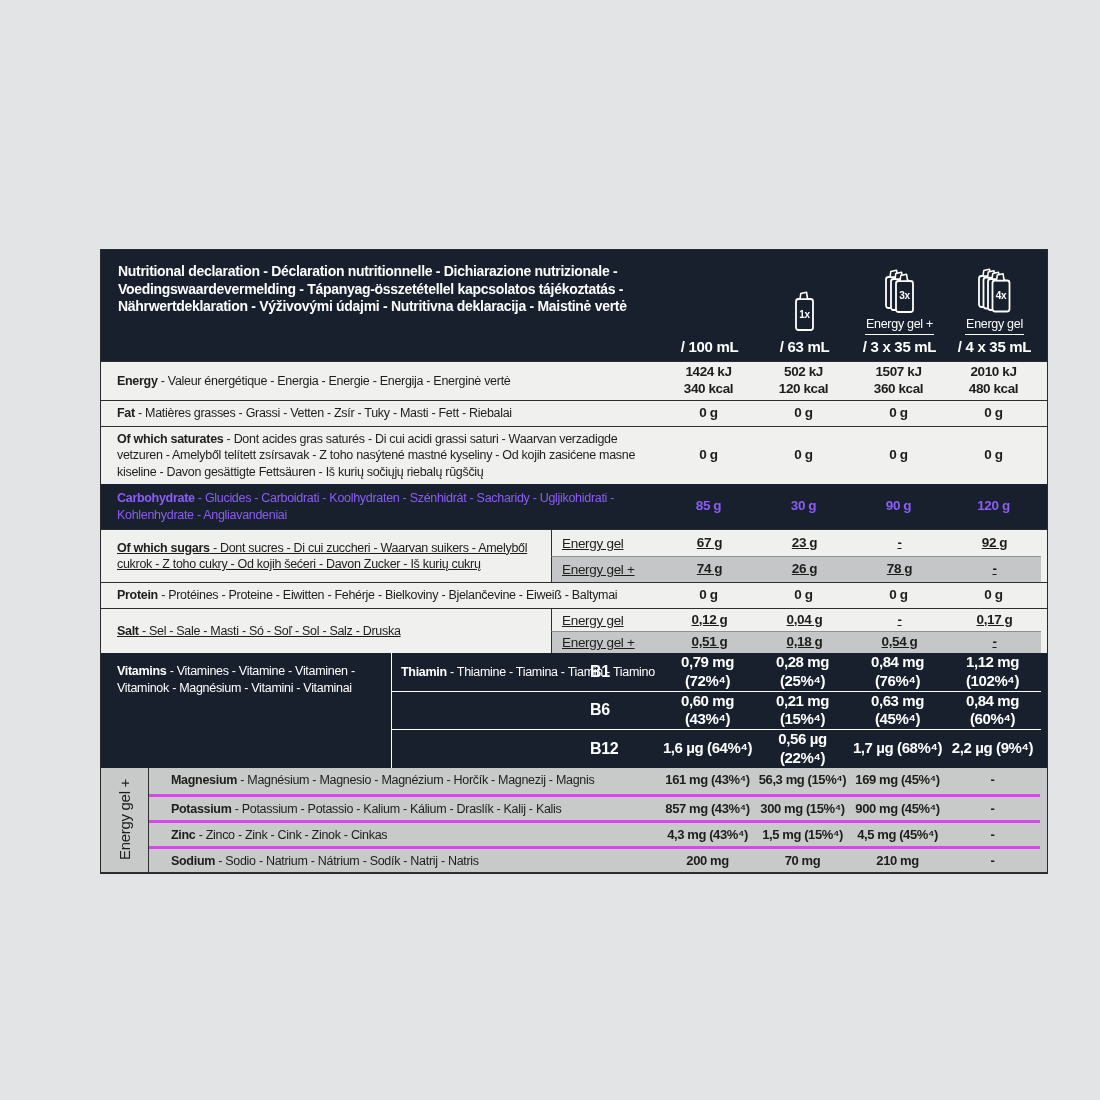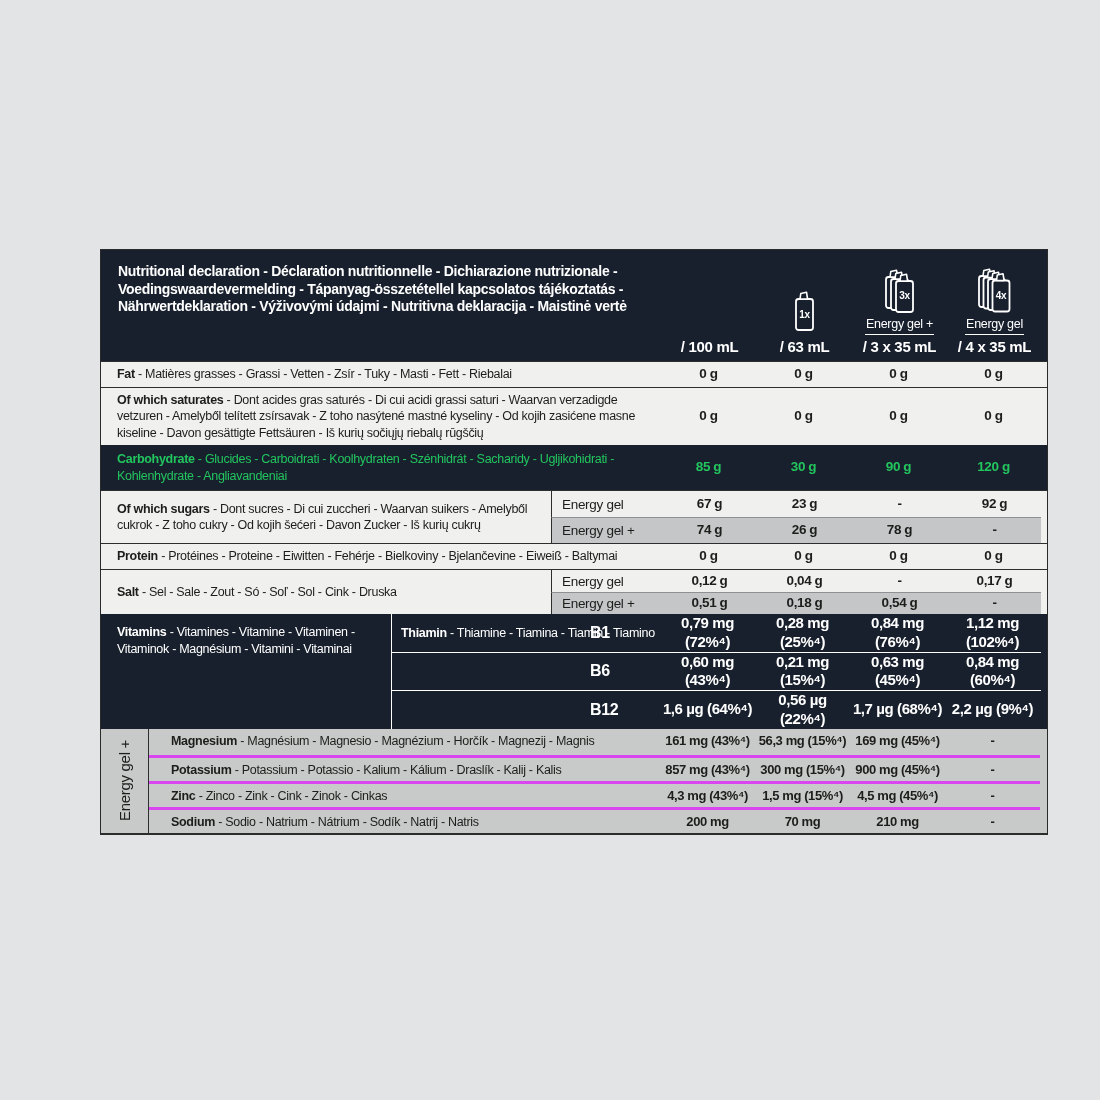--- a/index.html
+++ b/index.html
@@ -34,34 +34,34 @@
   .hcol .unit { font-weight:bold; font-size:15px; white-space:nowrap; padding-bottom:2px; }
   .gelicon { margin-bottom:3px; }
   .gelcount { fill:#fff; font-weight:bold; font-size:10px; text-anchor:middle; }
   
   .row {
     background:#f0f0ef;
     display:grid; grid-template-columns:560px repeat(4,95px);
     align-items:center;
     border-top:1px solid #2e2e2e;
   }
-  .row.dark { background:#18202d; color:#22c55e; border-top:none; }
+  .row.dark { background:#18202d; color:#8b5cf6; border-top:none; }
   .lbl { padding:4px 14px 4px 16px; font-size:12.5px; line-height:1.32; }
   .lbl b { font-weight:bold; }
   .val {
     text-align:center; font-weight:bold; font-size:13.5px;
     white-space:pre-line; line-height:1.25; letter-spacing:-0.4px;
   }
   .h-energy { min-height:39px; }
   .h-fat { min-height:25px; }
   .h-sat { min-height:57px; }
   .h-carb { min-height:45px; }
   .h-protein { min-height:26px; }
   
-  .row.subrows { grid-template-columns:450px 490px; align-items:stretch; }
+  .row.subrows { grid-template-columns:450px 490px; align-items:stretch;text-decoration:underline; }
   .row.subrows .lbl { align-self:center; }
   .subline {
     display:grid; grid-template-columns:110px repeat(4,95px);
     align-items:center; border-left:1px solid #2e2e2e;
   }
   .subline + .subline { border-top:1px solid #8f9092; }
   .subline.gray { background:#c4c6c7; }
   .sub-lbl { padding-left:10px; font-size:13.5px; }
   .sug .subline { height:26px; }
   .slt .subline { height:22px; }
@@ -131,20 +131,31 @@
           <use href="#pkt" x="9" y="3"></use>
           <use href="#pkt" x="13.5" y="4.5"></use>
           <text class="gelcount" x="23" y="31">4x</text>
         </svg>
         <div class="prod">Energy gel</div>
         <div class="unit">/ 4 x 35 mL</div>
       </div>
     </div>
   </header>
 
+  <div class="row h-energy">
+    <div class="lbl"><b>Energy</b><span> - Valeur énergétique - Energia - Energie - Energija - Energinė vertė</span></div>
+    <div class="val">1424 kJ
+340 kcal</div>
+    <div class="val">502 kJ
+120 kcal</div>
+    <div class="val">1507 kJ
+360 kcal</div>
+    <div class="val">2010 kJ
+480 kcal</div>
+  </div>
 
   <div class="row h-fat">
     <div class="lbl"><b>Fat</b><span> - Matières grasses - Grassi - Vetten - Zsír - Tuky - Masti - Fett - Riebalai</span></div>
     <div class="val">0 g</div>
     <div class="val">0 g</div>
     <div class="val">0 g</div>
     <div class="val">0 g</div>
   </div>
 
   <div class="row h-sat">
@@ -185,21 +196,21 @@
 
   <div class="row h-protein">
     <div class="lbl"><b>Protein</b><span> - Protéines - Proteine - Eiwitten - Fehérje - Bielkoviny - Bjelančevine - Eiweiß - Baltymai</span></div>
     <div class="val">0 g</div>
     <div class="val">0 g</div>
     <div class="val">0 g</div>
     <div class="val">0 g</div>
   </div>
 
   <div class="row subrows slt">
-    <div class="lbl"><b>Salt</b><span> - Sel - Sale - Zout - Só - Soľ - Sol - Cink - Druska</span></div>
+    <div class="lbl"><b>Salt</b><span> - Sel - Sale - Masti - Só - Soľ - Sol - Salz - Druska</span></div>
     <div class="subs">
       <div class="subline">
         <div class="sub-lbl">Energy gel</div>
         <div class="val">0,12 g</div>
         <div class="val">0,04 g</div>
         <div class="val">-</div>
         <div class="val">0,17 g</div>
       </div>
       <div class="subline gray">
         <div class="sub-lbl">Energy gel +</div>

